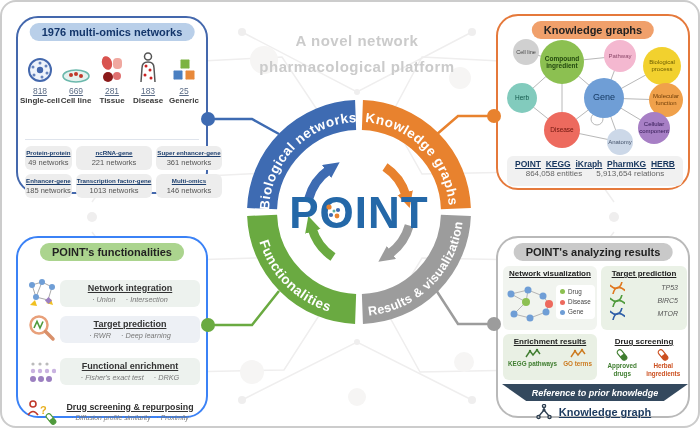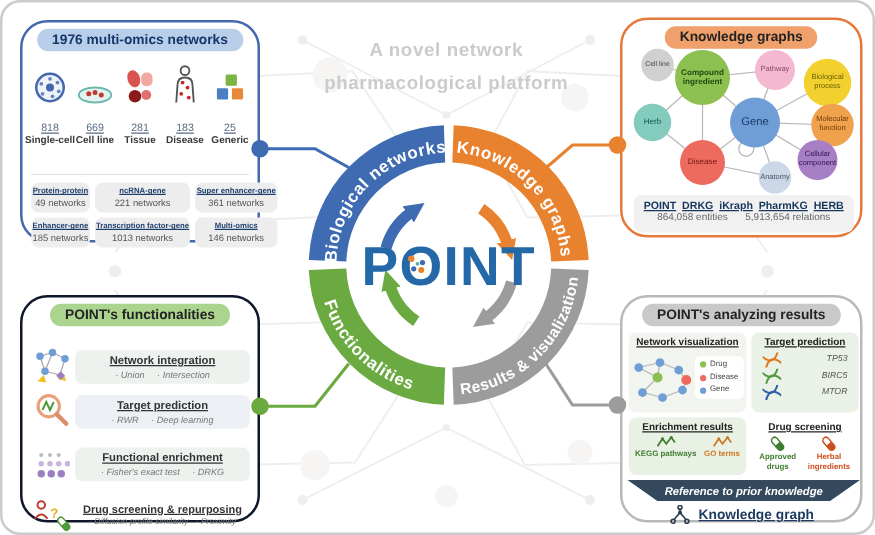--- a/index.html
+++ b/index.html
@@ -17,38 +17,38 @@
   
   .panel{position:absolute;background:#fff;border-radius:22px;box-sizing:border-box;z-index:2;}
   .pill{position:absolute;top:5px;left:50%;transform:translateX(-50%);border-radius:14px;padding:3px 12px;font-weight:bold;font-size:11px;white-space:nowrap;z-index:3;}
 
   
   #p-networks{left:14px;top:14px;width:192px;height:178px;border:2px solid #4468ad;}
   #p-networks .pill{background:#b9cfe9;color:#14366b;}
   .stats-row{position:absolute;left:4px;right:4px;top:34px;display:flex;justify-content:space-between;}
   .statcol{display:flex;flex-direction:column;align-items:center;width:36px;}
   .statcol .icn{height:32px;display:flex;align-items:flex-end;justify-content:center;}
-  .stat-count{font-size:8.5px;color:#5a6b85;text-decoration:underline;margin-top:13px;}
+  .stat-count{font-size:8.5px;color:#5a6b85;text-decoration:underline;margin-top:2px;}
   .stat-label{font-size:8px;font-weight:bold;color:#3a3a3a;white-space:nowrap;}
   .types-grid{position:absolute;left:7px;right:7px;top:121px;display:grid;grid-template-columns:1fr 1.15fr 1fr;gap:4px;border-top:1px solid #dfe4ec;padding-top:6px;}
   .typebox{background:#ededed;border-radius:6px;padding:3px 1px;text-align:center;}
   .type-name{font-size:6.2px;font-weight:bold;color:#1d3f6e;text-decoration:underline;white-space:nowrap;}
   .type-count{font-size:7.5px;color:#555;margin-top:2px;}
 
   
   #p-kg{left:494px;top:12px;width:194px;height:176px;border:2px solid #e5793b;}
   #p-kg .pill{background:#f0a06b;color:#222;}
   .kgnode{position:absolute;border-radius:50%;display:flex;align-items:center;justify-content:center;text-align:center;line-height:1.1;z-index:2;}
   .kg-footer{position:absolute;left:9px;top:140px;width:176px;height:30px;background:#f1f1f1;border-radius:6px;z-index:2;}
   .kg-sources{display:flex;justify-content:space-between;padding:3px 8px 0 8px;}
   .kg-src{font-size:8.5px;font-weight:bold;color:#17365e;text-decoration:underline;}
   .kg-counts{display:flex;justify-content:center;gap:14px;margin-top:0;font-size:8px;color:#666;}
 
   
-  #p-fn{left:14px;top:234px;width:192px;height:182px;border:2px solid #0f172a;}
+  #p-fn{left:14px;top:234px;width:192px;height:182px;border:2px solid #3b82f6;}
   #p-fn .pill{background:#abd48e;color:#222;}
   .fnrow{position:absolute;left:6px;right:6px;display:flex;align-items:center;}
   .fnicn{width:36px;display:flex;justify-content:center;flex:none;}
   .fnbox{flex:1;border-radius:6px;text-align:center;padding:3px 0;}
   .fn-name{font-size:9px;font-weight:bold;color:#333;text-decoration:underline;}
   .fn-bullets{font-size:7.3px;font-style:italic;color:#777;margin-top:2px;display:flex;justify-content:center;gap:10px;white-space:nowrap;}
 
   
   #p-res{left:494px;top:234px;width:194px;height:182px;border:2px solid #b9b9b9;}
   #p-res .pill{background:#c9c9c9;color:#222;}
@@ -245,21 +245,21 @@
     <div class="kgnode" style="left:9px;top:67px;width:30px;height:30px;background:#82cbbd;color:#11564a;font-size:6.5px;">Herb</div>
     <div class="kgnode" style="left:86px;top:62px;width:40px;height:40px;background:#6f9ed6;color:#163a63;font-size:9px;">Gene</div>
     <div class="kgnode" style="left:151px;top:67px;width:34px;height:34px;background:#f0a14b;color:#6e3d08;font-size:6px;">Molecular function</div>
     <div class="kgnode" style="left:46px;top:96px;width:36px;height:36px;background:#ed6a5e;color:#6e150d;font-size:6.5px;">Disease</div>
     <div class="kgnode" style="left:109px;top:113px;width:26px;height:26px;background:#ccd8e8;color:#45536b;font-size:6px;">Anatomy</div>
     <div class="kgnode" style="left:140px;top:96px;width:32px;height:32px;background:#a77fc5;color:#2f1650;font-size:6px;">Cellular component</div>
 
     <div class="kg-footer">
       <div class="kg-sources">
         <span class="kg-src">POINT</span>
-        <span class="kg-src">DRKG</span>
+        <span class="kg-src">KEGG</span>
         <span class="kg-src">iKraph</span>
         <span class="kg-src">PharmKG</span>
         <span class="kg-src">HERB</span>
       </div>
       <div class="kg-counts">
         <span>864,058 entities</span>
         <span>5,913,654 relations</span>
       </div>
     </div>
   </div>

